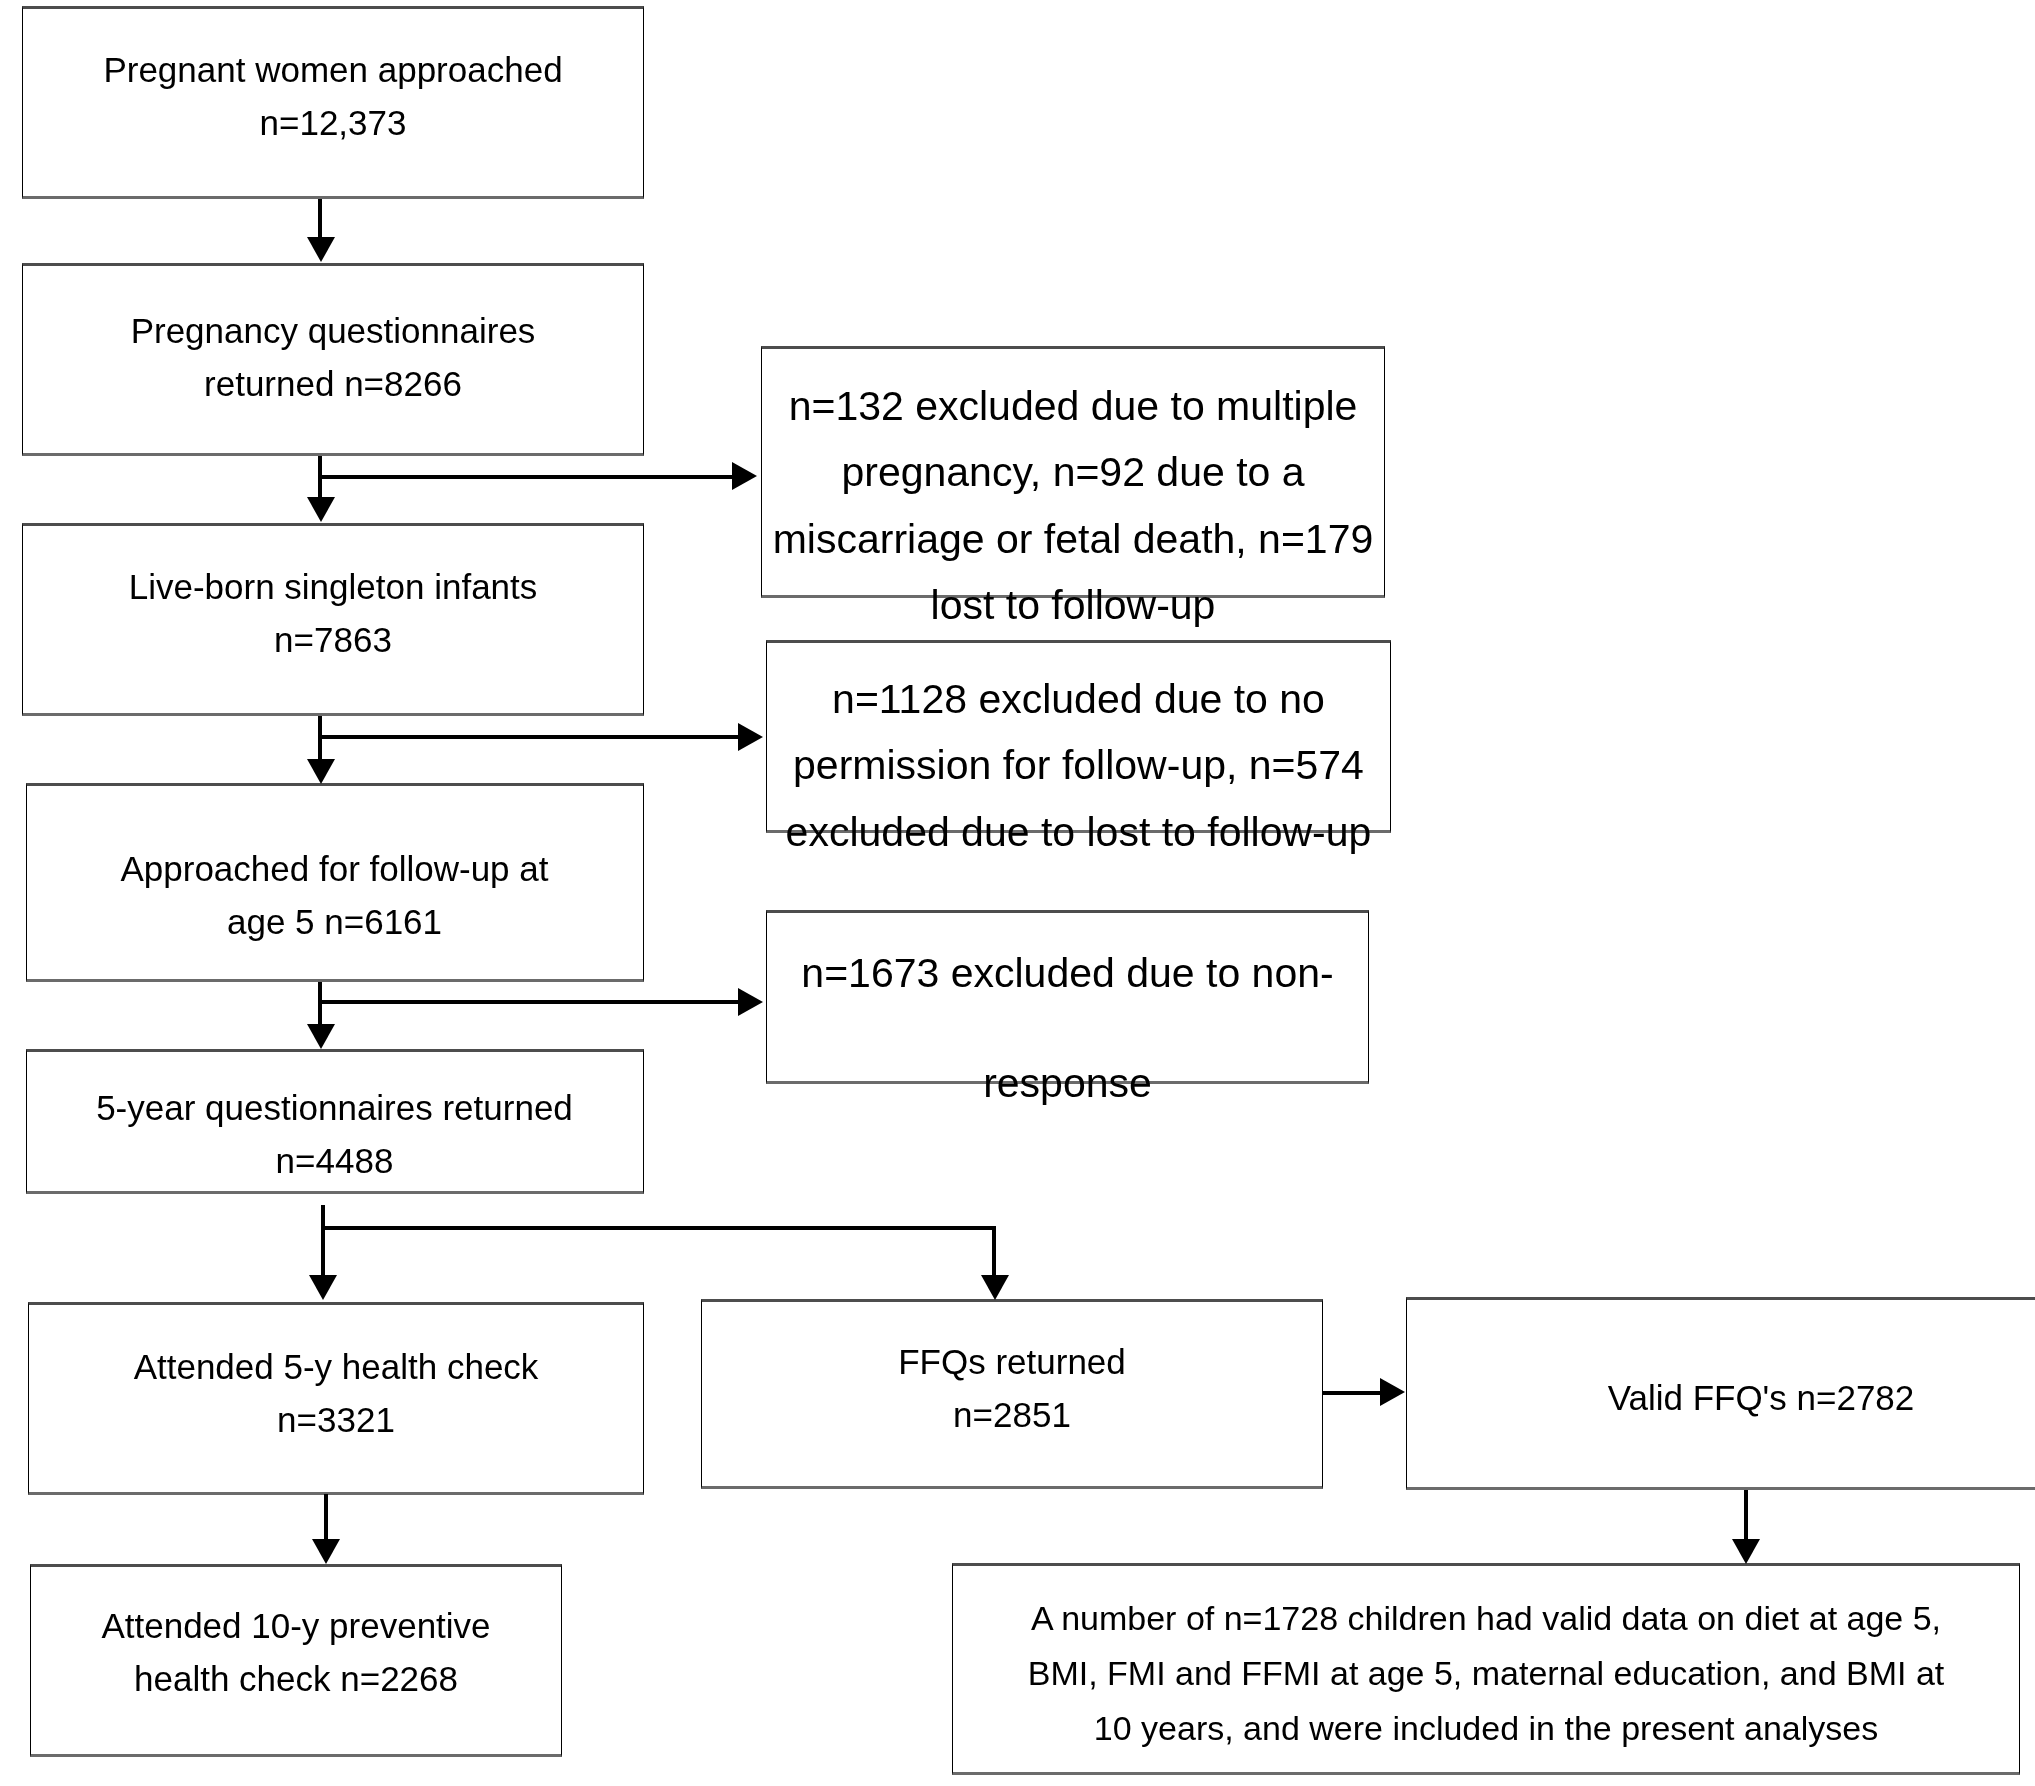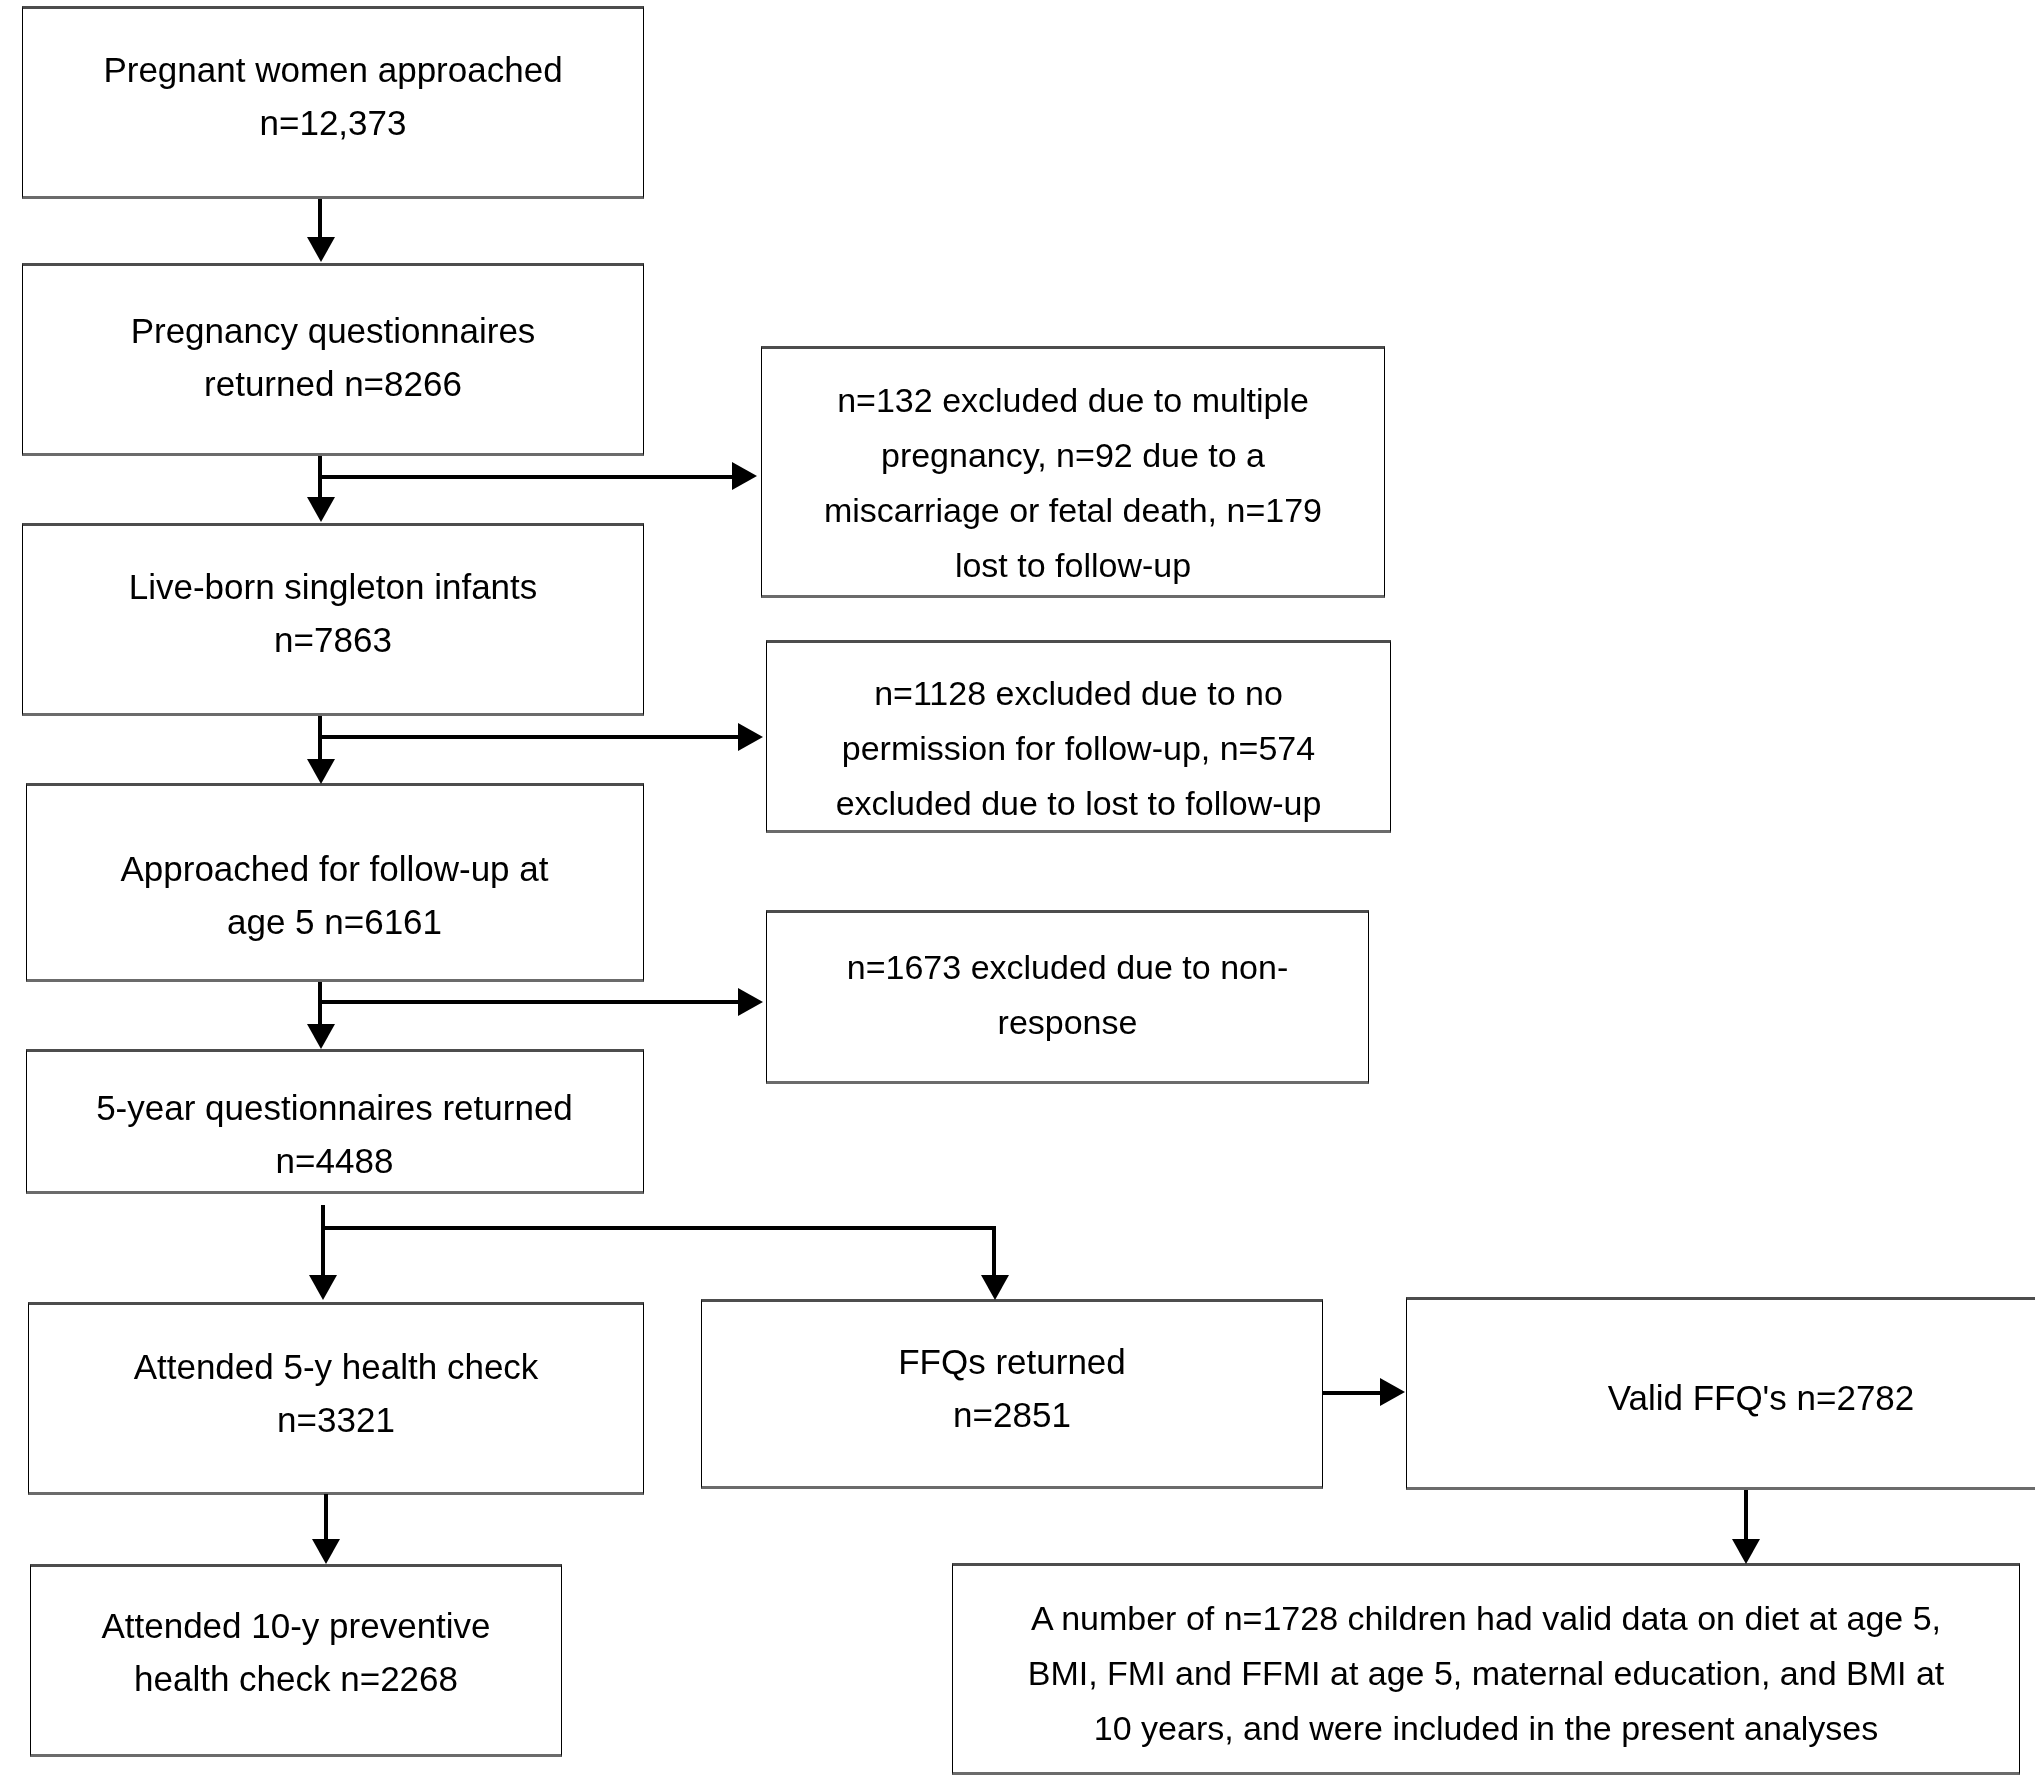--- a/index.html
+++ b/index.html
@@ -27,21 +27,21 @@
     text-align:center;
     color:#000000;
   }
   .box .line{
     display:block;
     width:100%;
     white-space:nowrap;
   }
   .box.wrap .line{white-space:normal;}
   .fs-main{font-size:35px;line-height:1.52;}
-  .fs-excl{font-size:34px;line-height:1.62;}
+  .fs-excl{font-size:41px;line-height:1.62;}
   .fs-concl{font-size:34px;line-height:1.62;}
 
   
   .vline{position:absolute;background:#000000;width:3.9px;}
   .hline{position:absolute;background:#000000;height:3.9px;}
   .arrow-down{
     position:absolute;
     width:0;height:0;
     border-left:14.5px solid transparent;
     border-right:14.5px solid transparent;
@@ -101,21 +101,21 @@
     <span class="line">miscarriage or fetal death, n=179</span>
     <span class="line">lost to follow-up</span>
   </div>
 
   <div class="box fs-excl" style="left:766px; top:640px; width:625px; height:193px; padding-top:23px;">
     <span class="line">n=1128 excluded due to no</span>
     <span class="line">permission for follow-up, n=574</span>
     <span class="line">excluded due to lost to follow-up</span>
   </div>
 
-  <div class="box fs-excl" style="left:766px; top:910px; width:603px; height:174px; padding-top:27px;">
+  <div class="box fs-excl" style="left:766px; top:910px; width:603px; height:174px; padding-top:27px;gap:44px;">
     <span class="line">n=1673 excluded due to non-</span>
     <span class="line">response</span>
   </div>
 
   <div class="box fs-main" style="left:701px; top:1299px; width:622px; height:190px; padding-top:33px;">
     <span class="line">FFQs returned</span>
     <span class="line">n=2851</span>
   </div>
 
   <div class="box fs-main" style="left:1406px; top:1297px; width:710px; height:193px; padding-top:71px;">

